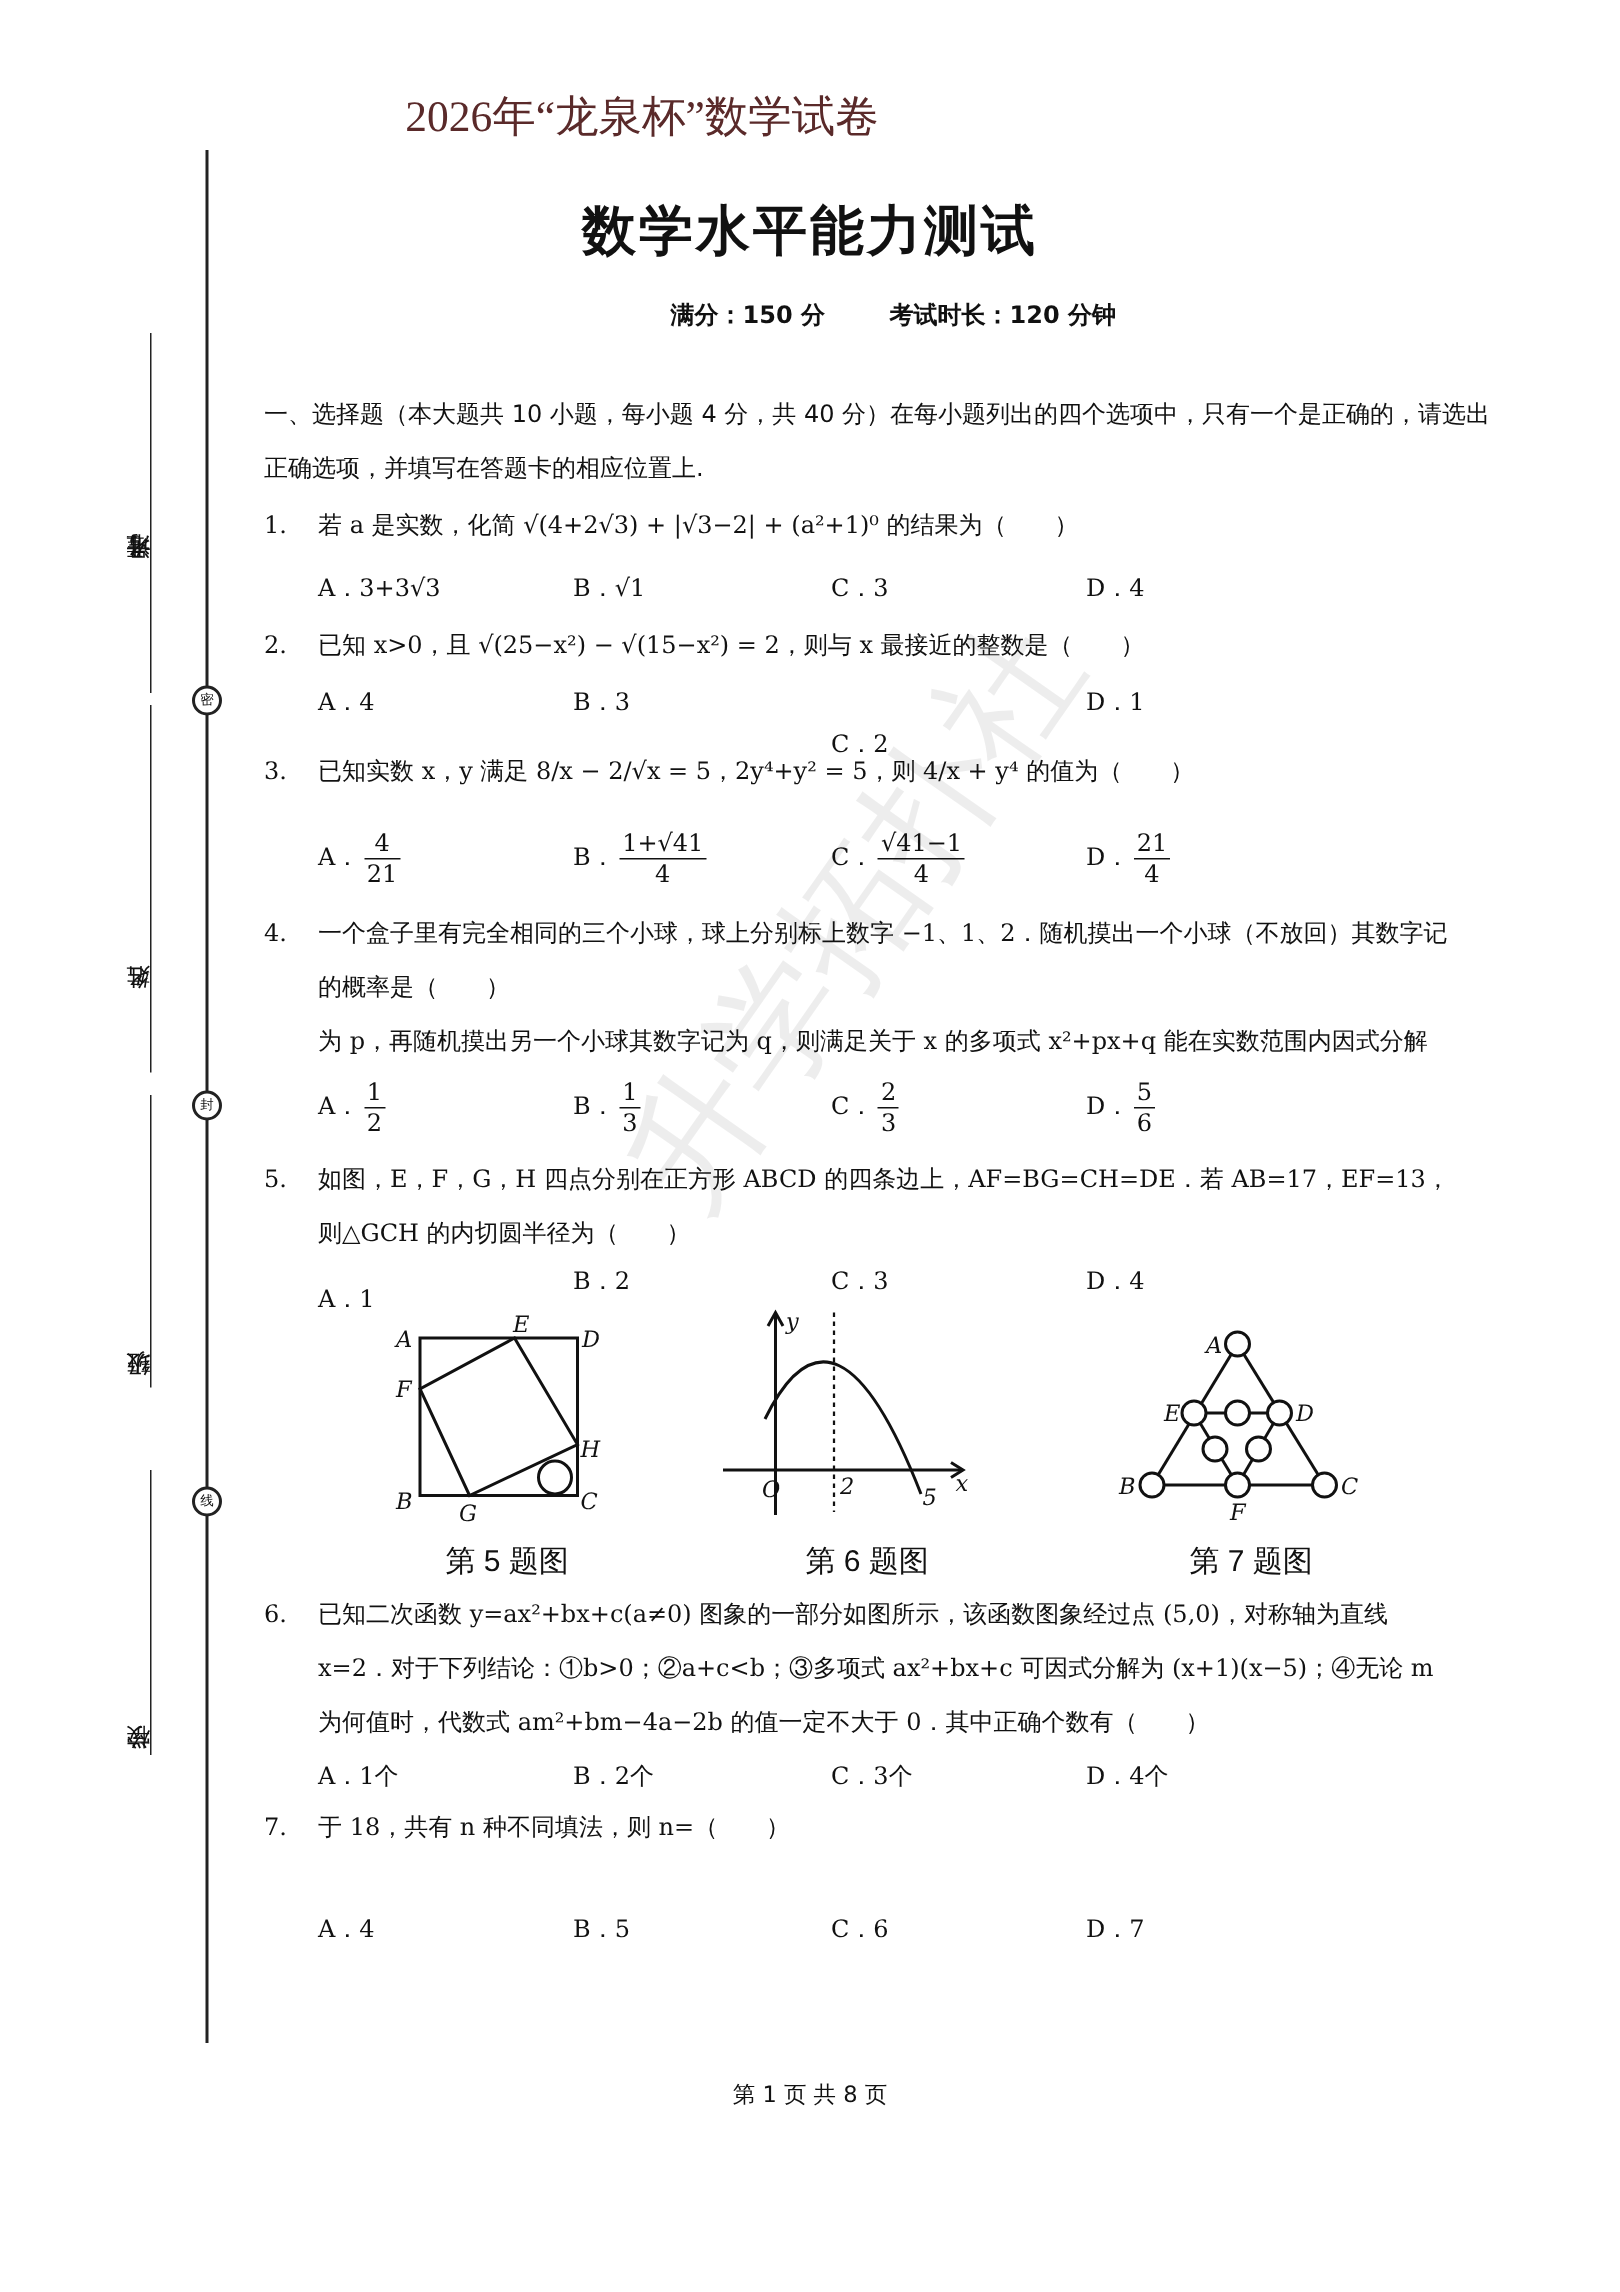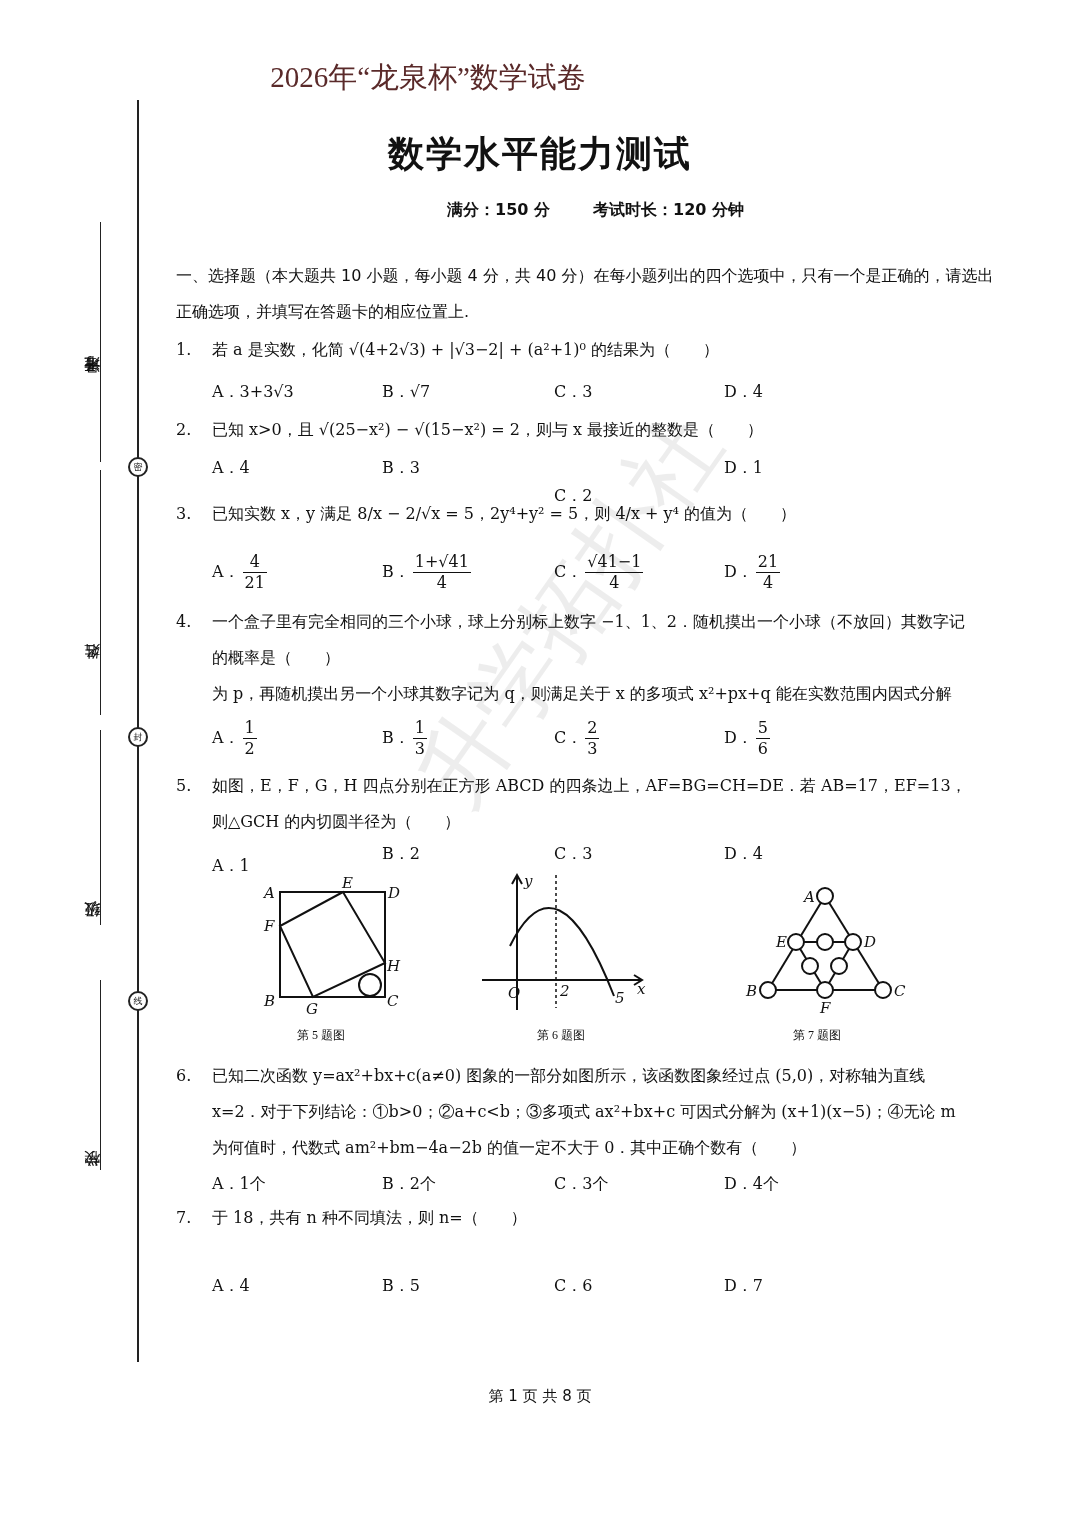--- a/index.html
+++ b/index.html
@@ -15,21 +15,21 @@
   .vlabel { left:82px; font-size:16px; writing-mode:vertical-rl; transform:rotate(180deg); font-family:"DejaVu Sans", sans-serif; }
   .q { left:176px; font-size:16px; line-height:36px; }
   .qnum { position:absolute; left:0; top:0; }
   .qtext { position:absolute; left:36px; width:790px; }
   .opts { left:212px; font-size:16px; }
   .opt { position:absolute; top:0; white-space:nowrap; }
   .frac { display:inline-block; vertical-align:middle; text-align:center; margin:0 3px; }
   .frac span { display:block; line-height:20px; padding:0 2px; }
   .frac .num { border-bottom:1px solid #111; }
   .sec { left:176px; width:830px; font-size:16px; line-height:36px; font-family:"DejaVu Sans", sans-serif; }
-  .caption { font-size:12px; font-family:Liberation Serif, serif; }
+  .caption { font-size:20px; font-family:Liberation Sans, sans-serif; }
   .footer { left:0; width:1080px; top:1362px; text-align:center; font-size:15px; font-family:"DejaVu Sans", sans-serif;margin-top:25px; }
   .watermark { left:390px; top:760px; font-size:90px; color:rgba(0,0,0,0.07); transform:rotate(-55deg); transform-origin:left top; white-space:nowrap; font-family:"DejaVu Sans", sans-serif; }
 </style>
 </head>
 <body>
 
 <div class="abs watermark">升学拓扑社</div>
 
 <div class="abs header-top">2026年“龙泉杯”数学试卷</div>
 <div class="abs title">数学水平能力测试</div>
@@ -51,21 +51,21 @@
 <div class="abs vlabel" style="top:1180px;">学校</div>
 
 <div class="abs sec" style="top:258px;">一、选择题（本大题共 10 小题，每小题 4 分，共 40 分）在每小题列出的四个选项中，只有一个是正确的，请选出正确选项，并填写在答题卡的相应位置上.</div>
 
 <div class="abs q" style="top:332px;width:830px;height:36px;">
   <span class="qnum">1.</span>
   <span class="qtext">若 a 是实数，化简 √(4+2√3) + |√3−2| + (a²+1)⁰ 的结果为（　　）</span>
 </div>
 <div class="abs opts" style="top:382px;width:800px;height:24px;">
   <span class="opt" style="left:0;">A．3+3√3</span>
-  <span class="opt" style="left:170px;">B．√7</span>
+  <span class="opt" style="left:170px;">B．√1</span>
   <span class="opt" style="left:342px;">C．3</span>
   <span class="opt" style="left:512px;">D．4</span>
 </div>
 
 <div class="abs q" style="top:412px;width:830px;height:36px;">
   <span class="qnum">2.</span>
   <span class="qtext">已知 x&gt;0，且 √(25−x²) − √(15−x²) = 2，则与 x 最接近的整数是（　　）</span>
 </div>
 <div class="abs opts" style="top:458px;width:800px;height:24px;">
   <span class="opt" style="left:0;">A．4</span>

